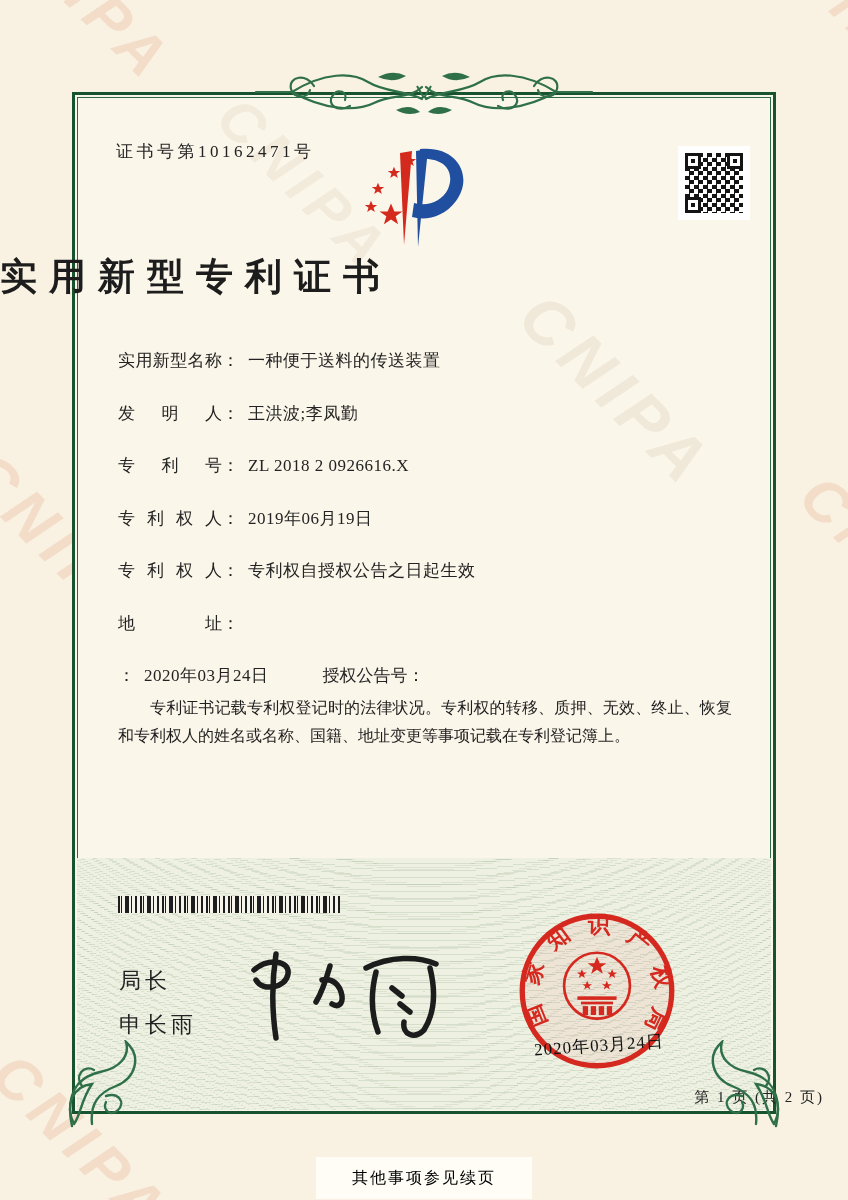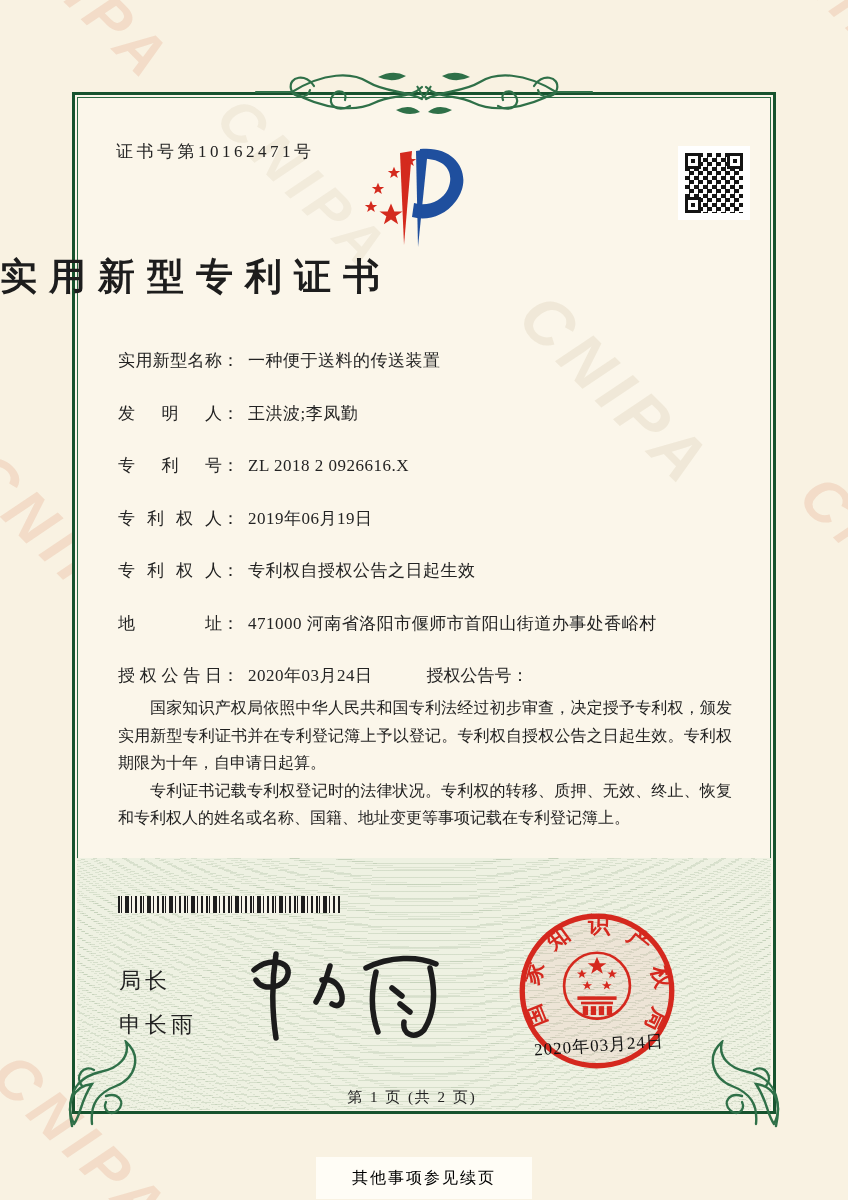--- a/index.html
+++ b/index.html
@@ -59,21 +59,21 @@
       #1d1d1d 17px 19px, #f6f4ea 19px 22px); }
 
   .signer { position:absolute; left:119px; top:966px; font-size:22px; letter-spacing:4px; }
   .signer div { margin-bottom:14px; }
   .signature { position:absolute; left:238px; top:940px; width:215px; height:105px; }
 
   .seal { position:absolute; left:508px; top:902px; width:178px; height:178px; }
   .seal-date { position:absolute; left:520px; top:1034px; width:158px; text-align:center;
                font-size:17px; color:#111; transform:rotate(-4deg); letter-spacing:1px; }
 
-  .pagenum { position:absolute; left:0; top:1088px; width:824px; text-align:center; font-size:15px; letter-spacing:2px; }
+  .pagenum { position:absolute; left:0; top:1088px; width:824px; text-align:right; font-size:15px; letter-spacing:2px; }
 
   .contnote { position:absolute; left:316px; top:1157px; width:216px; height:42px; background:#fffdf6;
               display:flex; align-items:center; justify-content:center; font-size:16px; letter-spacing:2px; z-index:2; }
 
   .orn { position:absolute; z-index:3; }
   svg { display:block; }
 </style>
 </head>
 <body>
 
@@ -173,35 +173,32 @@
           <span class="fvalue">2019年06月19日</span>
       </div>
       <div class="frow">
         <span class="flabel">专利权人</span>
           <span class="fcolon">：</span>
           <span class="fvalue">专利权自授权公告之日起生效</span>
       </div>
       <div class="frow">
         <span class="flabel">地址</span>
           <span class="fcolon">：</span>
-          <span class="fvalue">471000 河南省洛阳市偃师市首阳山街道办事处香峪村</span>
-      </div>
-      <div class="frow">
-        <span class="flabel">授权公告日</span>
+      </div>
+      <div class="frow">
           <span class="fcolon">：</span>
           <span class="fvalue">2020年03月24日</span>
         <span class="pair2">
           <span>授权公告号</span>
             <span class="fcolon">：</span>
         </span>
       </div>
     </div>
 
     <div class="paras">
-      <p>国家知识产权局依照中华人民共和国专利法经过初步审查，决定授予专利权，颁发实用新型专利证书并在专利登记簿上予以登记。专利权自授权公告之日起生效。专利权期限为十年，自申请日起算。</p>
       <p>专利证书记载专利权登记时的法律状况。专利权的转移、质押、无效、终止、恢复和专利权人的姓名或名称、国籍、地址变更等事项记载在专利登记簿上。</p>
     </div>
 
     <div class="barcode"></div>
 
     <div class="signer">
       <div>局长</div>
       <div>申长雨</div>
     </div>
     <svg class="signature" viewBox="0 0 215 105">

